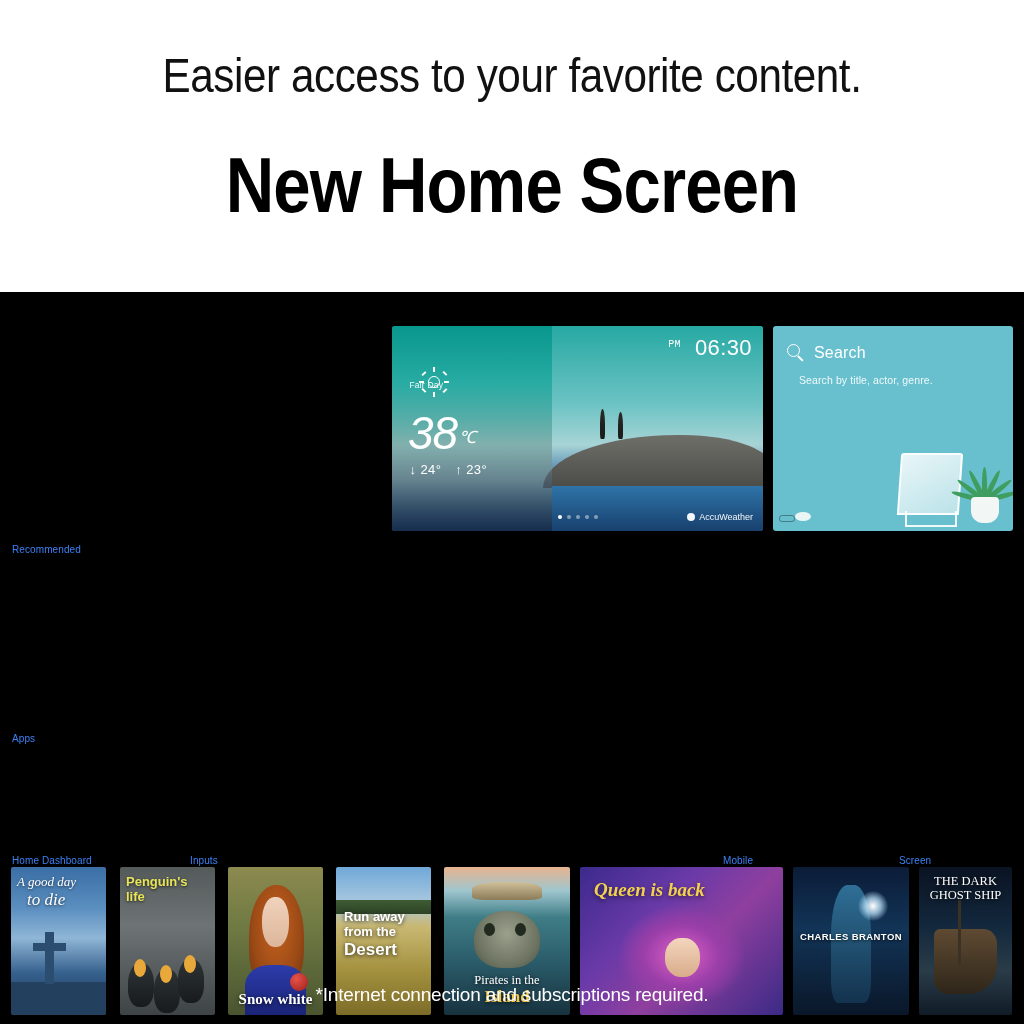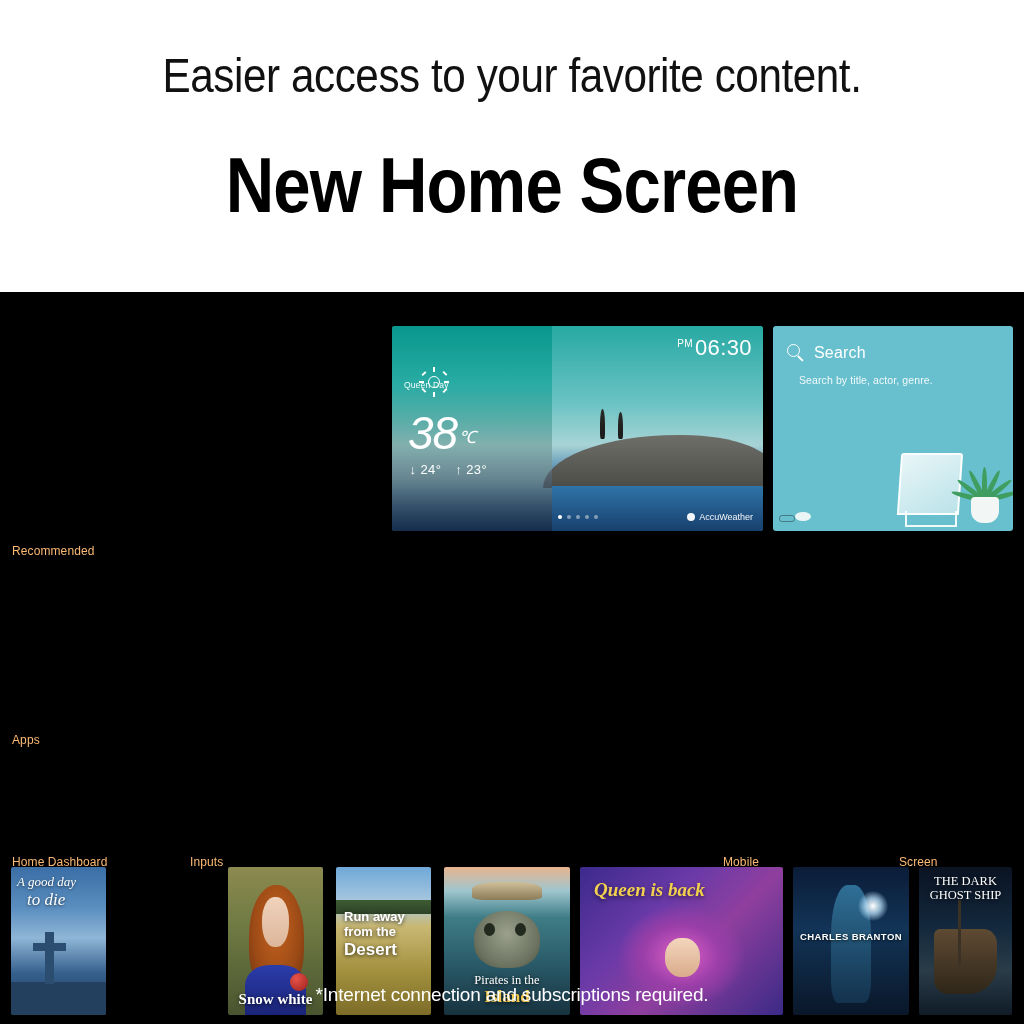--- a/index.html
+++ b/index.html
@@ -20,21 +20,21 @@
   .hl-main {
     position:absolute; top:140px; left:0; width:1024px; text-align:center;
     font-size:78px; font-weight:700; color:#000; letter-spacing:-1px;
     transform:scaleX(.86); transform-origin:center top;
   }
 
   
   .tv { position:absolute; left:0; top:292px; width:1024px; height:732px; background:#000; overflow:hidden; }
 
   .section-label {
-    position:absolute; color:#fdba74; font-size:12px; font-weight:400; letter-spacing:.1px;
+    position:absolute; color:#3b82f6; font-size:10px; font-weight:400; letter-spacing:.1px;
   }
 
   
   .hero { position:absolute; left:11px; top:34px; width:371px; height:205px; border-radius:3px; overflow:hidden; }
   .hero-bg {
     position:absolute; inset:0;
     background:
       radial-gradient(ellipse 46% 52% at 50% 44%, rgba(120,92,54,.55) 0%, rgba(160,130,80,.20) 48%, rgba(0,0,0,0) 72%),
       linear-gradient(#f1e3cf 0%, #ecdcc4 48%, #e4d6c0 70%, #efe6d8 100%);
   }
@@ -89,21 +89,21 @@
   .w-sun { position:absolute; left:17%; top:20%; width:30px; height:30px; }
   .w-sun-core { position:absolute; left:9px; top:9px; width:12px; height:12px; border:1.6px solid #fff; border-radius:50%; }
   .w-ray { position:absolute; background:#fff; }
   .w-cond { position:absolute; left:0; top:54px; width:43%; text-align:center; color:#fff;
     font-size:8.5px; opacity:.95; letter-spacing:.2px; }
   .w-temp { position:absolute; left:10%; top:84px; color:#fff; font-size:46px; font-weight:300; line-height:1; letter-spacing:-1px;font-style:italic; }
   .w-temp .unit { font-size:17px; font-weight:400; vertical-align:6px; margin-left:2px; }
   .w-minmax { position:absolute; left:11%; top:136px; color:#fff; font-size:13px; font-weight:400; letter-spacing:.4px; }
   .w-minmax span { margin-right:14px; }
   .w-time { position:absolute; right:11px; top:9px; color:#fff; font-size:22px; font-weight:300; letter-spacing:.4px; }
-  .w-time .ampm { font-size:10px; vertical-align:8px; margin-right:2px; }
+  .w-time .ampm { font-size:10px; vertical-align:8px; margin-right:14px;font-family:Liberation Mono, monospace; }
   .w-dots { position:absolute; left:0; bottom:12px; width:100%; display:flex; justify-content:center; gap:5px; }
   .w-dot { width:4px; height:4px; border-radius:50%; background:rgba(255,255,255,.45); }
   .w-dot.on { background:#fff; }
   .w-accu { position:absolute; right:10px; bottom:9px; color:#fff; font-size:9px; display:flex; align-items:center; gap:4px; opacity:.95; }
   .w-accu-dot { width:8px; height:8px; border-radius:50%; background:#fff; }
 
   
   .search { position:absolute; left:773px; top:34px; width:240px; height:205px; border-radius:3px; overflow:hidden;
     background:#68c0ce; }
   .s-chair { position:absolute; right:52px; bottom:16px; width:62px; height:62px;
@@ -229,21 +229,21 @@
           <div class="w-sun-core"></div>
           <div class="w-ray" style="left:14px;top:0;width:1.6px;height:5px;"></div>
           <div class="w-ray" style="left:14px;bottom:0;width:1.6px;height:5px;"></div>
           <div class="w-ray" style="top:14px;left:0;width:5px;height:1.6px;"></div>
           <div class="w-ray" style="top:14px;right:0;width:5px;height:1.6px;"></div>
           <div class="w-ray" style="left:4px;top:4px;width:1.6px;height:5px;transform:rotate(45deg);"></div>
           <div class="w-ray" style="right:4px;top:4px;width:1.6px;height:5px;transform:rotate(-45deg);"></div>
           <div class="w-ray" style="left:4px;bottom:4px;width:1.6px;height:5px;transform:rotate(-45deg);"></div>
           <div class="w-ray" style="right:4px;bottom:4px;width:1.6px;height:5px;transform:rotate(45deg);"></div>
         </div>
-        <div class="w-cond">Queen Day</div>
+        <div class="w-cond">Fair Day</div>
         <div class="w-temp"><span>38</span><span class="unit">℃</span></div>
         <div class="w-minmax">
           <span>↓ 24°</span><span>↑ 23°</span>
         </div>
       </div>
       <div class="w-time"><span class="ampm">PM</span><span>06:30</span></div>
       <div class="w-dots">
         <div class="w-dot on"></div>
         <div class="w-dot"></div>
         <div class="w-dot"></div>
@@ -284,20 +284,29 @@
     <div class="section-label" style="left:12px; top:252px;">Recommended</div>
 
     <div class="rec-tile t1" style="left:11px; width:95px;">
       <div class="base"></div>
         <div class="cross"></div>
       <div class="rec-title txt">
         <span>A good day</span><b>to die</b>
       </div>
     </div>
 
+    <div class="rec-tile t2" style="left:120px; width:95px;">
+      <div class="pg" style="left:8px; bottom:8px;"></div>
+        <div class="pgb" style="left:14px; bottom:38px;"></div>
+      <div class="pg" style="left:34px; bottom:2px;"></div>
+        <div class="pgb" style="left:40px; bottom:32px;"></div>
+      <div class="pg" style="left:58px; bottom:12px;"></div>
+        <div class="pgb" style="left:64px; bottom:42px;"></div>
+      <div class="rec-title txt">Penguin's life</div>
+    </div>
 
     <div class="rec-tile t3" style="left:228px; width:95px;">
       <div class="hair"></div>
         <div class="face"></div>
         <div class="dress"></div>
         <div class="apple"></div>
       <div class="rec-title txt">Snow white</div>
     </div>
 
     <div class="rec-tile t4" style="left:336px; width:95px;">

